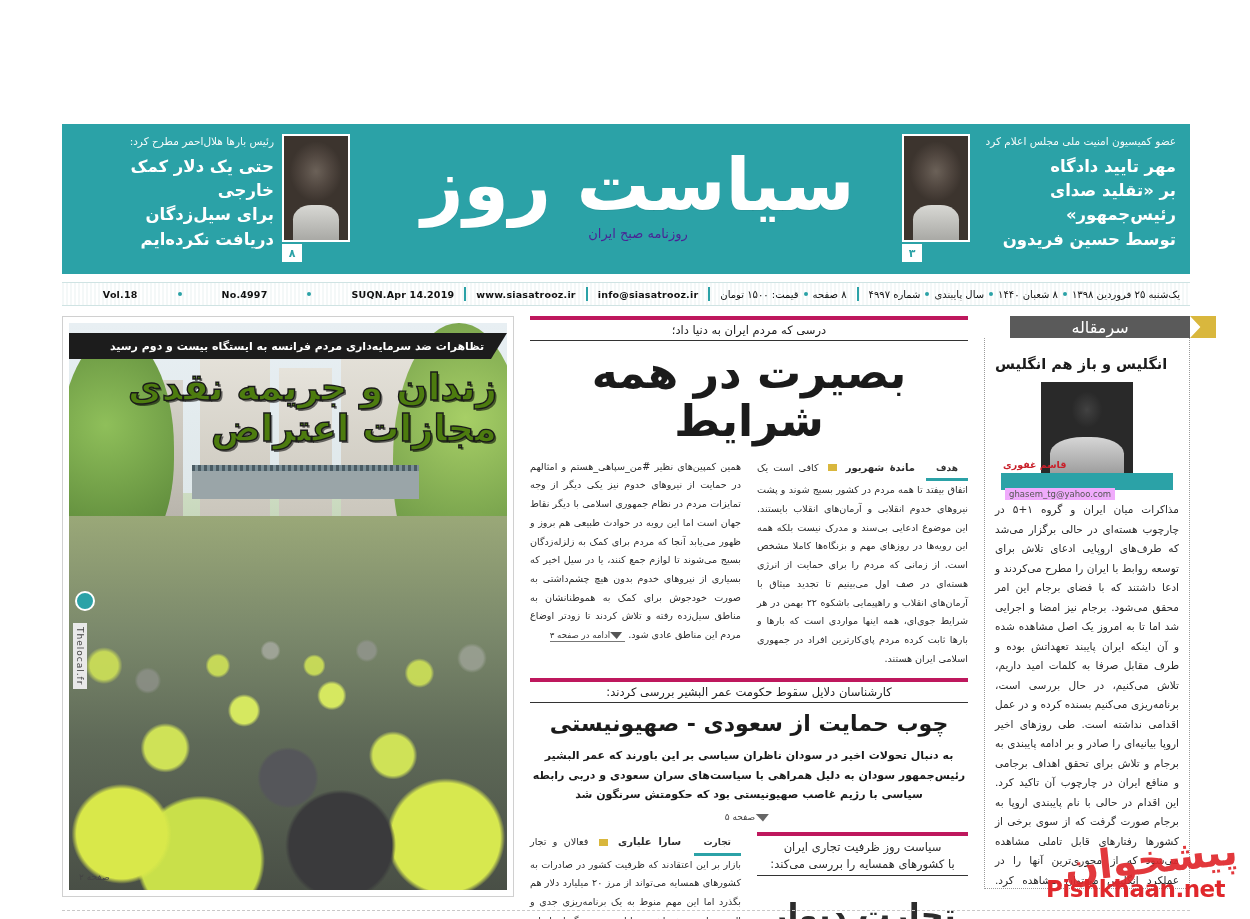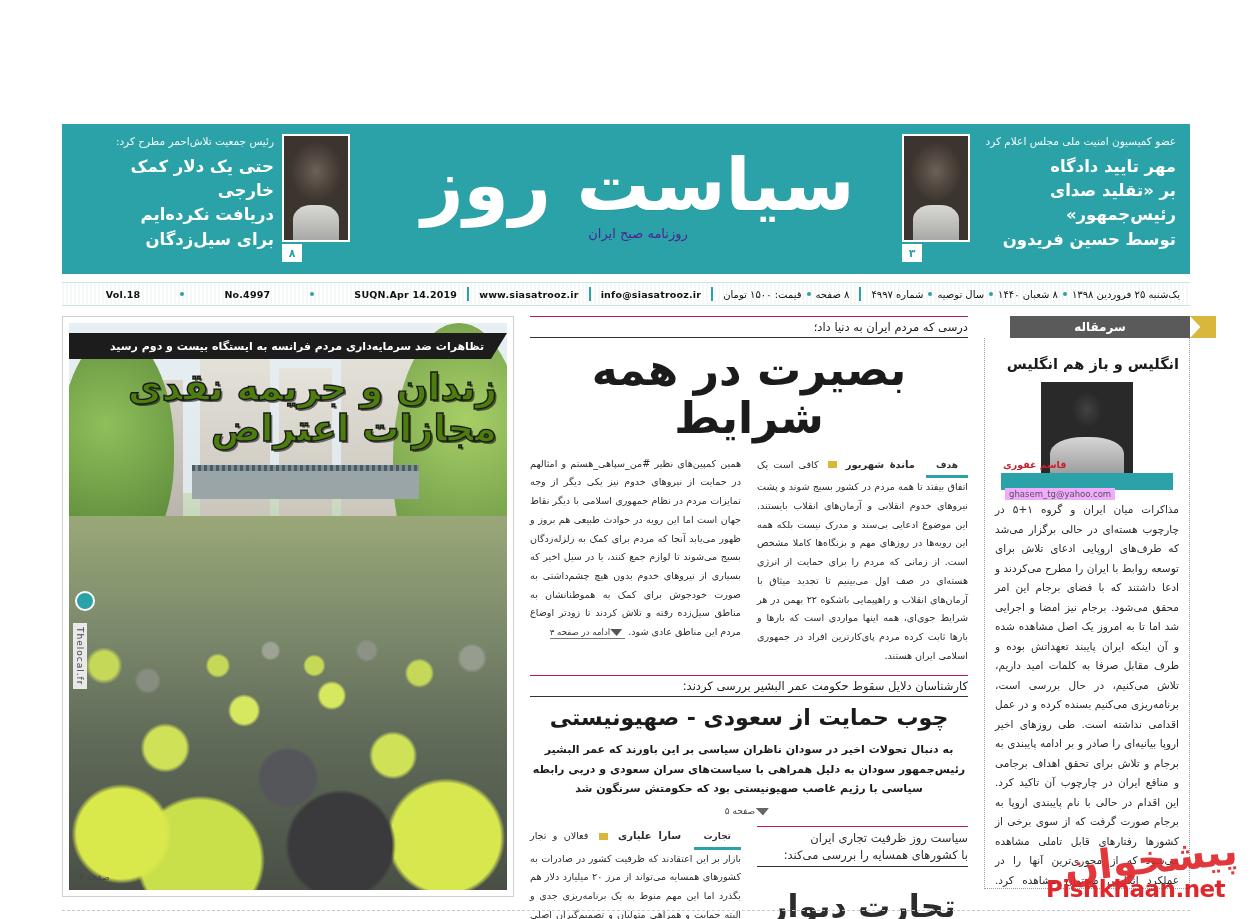--- a/index.html
+++ b/index.html
@@ -80,33 +80,33 @@
   }
   
   .col-editorial{width:206px;flex:0 0 206px;}
   .col-middle{flex:1;padding:0 16px;box-sizing:border-box;}
   .col-photo{width:452px;flex:0 0 452px;}
 
   
   .ed-tab{
     position:relative;height:22px;background:#5a5a5a;color:#fff;
     display:flex;align-items:center;justify-content:center;
-    font-size:12px;font-weight:bold;margin-left:26px;
+    font-size:16px;font-weight:normal;margin-left:26px;
   }
   .ed-flag{
     position:absolute;right:-26px;top:0;width:26px;height:22px;
     background:#d9b73d;
     clip-path:polygon(0 0,100% 0,100% 100%,0 100%,40% 50%);
   }
   .ed-box{
     border:1px dotted #9a9a9a;border-top:none;
     padding:12px 10px 8px 10px;height:551px;box-sizing:border-box;overflow:hidden;
     background:#fff;
   }
-  .ed-title{font-size:14.5px;font-weight:bold;text-align:right;margin:6px 0 10px;}
+  .ed-title{font-size:14.5px;font-weight:bold;text-align:left;margin:6px 0 10px;}
   .ed-author-wrap{position:relative;height:112px;margin-bottom:6px;}
   .ed-portrait{
     position:absolute;right:46px;top:0;width:92px;height:92px;
     background:
       radial-gradient(ellipse 22px 26px at 50% 30%, #4a4038 0%, #2e2822 70%),
       linear-gradient(180deg,#e9e9e6 0%,#cfcfca 45%,#b7b7b2 100%);
     filter:grayscale(1);
   }
   .ed-portrait:after{
     content:"";position:absolute;left:10%;bottom:0;width:80%;height:40%;
@@ -119,21 +119,21 @@
     background:#f0abfc;padding:1px 4px;
   }
   .ed-body{
     font-size:10.5px;line-height:1.86;text-align:justify;
     color:#2a2a2a;
   }
 
   
   .article{margin-bottom:10px;}
   .kicker{
-    font-size:11.5px;text-align:right;border-top:1px solid #be185d;border-bottom:1px solid #333;
+    font-size:11.5px;text-align:center;border-top:4px solid #be185d;border-bottom:1px solid #333;
     padding:3px 0;margin:0 auto 8px;display:block;
   }
   .kicker.two-line{line-height:1.45;}
   .headline-xl{
     font-size:44px;font-weight:bold;text-align:center;line-height:1.1;margin:6px 0 12px;
     letter-spacing:-.5px;
   }
   .headline-md{font-size:22px;font-weight:bold;text-align:center;margin:4px 0 10px;}
   .headline-lg{font-size:32px;font-weight:bold;text-align:center;margin:4px 0 6px;}
   .lead{font-size:11px;line-height:1.75;text-align:center;font-weight:bold;margin:0 0 8px;}
@@ -273,37 +273,37 @@
         <div class="logo-sub">روزنامه صبح ایران</div>
       </div>
     </div>
 
     <div class="mh-side mh-left">
       <div class="mh-photo">
         <div class="ph"></div>
         <div class="mh-pagenum">۸</div>
       </div>
       <div class="mh-text">
-        <div class="mh-kicker">رئیس جمعیت تلاش‌احمر مطرح کرد:</div>
+        <div class="mh-kicker">رئیس بارها هلال‌احمر مطرح کرد:</div>
         <div class="mh-head">
           <span>حتی یک دلار کمک خارجی</span>
+          <span>برای سیل‌زدگان</span>
           <span>دریافت نکرده‌ایم</span>
-          <span>برای سیل‌زدگان</span>
         </div>
       </div>
     </div>
   </div>
 
   <div class="infobar">
     <div class="ib-seg">
       <span class="ib-fa">یک‌شنبه ۲۵ فروردین ۱۳۹۸</span>
       <span class="ib-dot"></span>
       <span>۸ شعبان ۱۴۴۰</span>
       <span class="ib-dot"></span>
-      <span>سال توصیه</span>
+      <span>سال پایبندی</span>
       <span class="ib-dot"></span>
       <span>شماره ۴۹۹۷</span>
     </div>
     <div class="ib-div"></div>
     <div class="ib-seg">
       <span>۸ صفحه</span>
       <span class="ib-dot"></span>
       <span>قیمت: ۱۵۰۰ تومان</span>
     </div>
     <div class="ib-div"></div>

